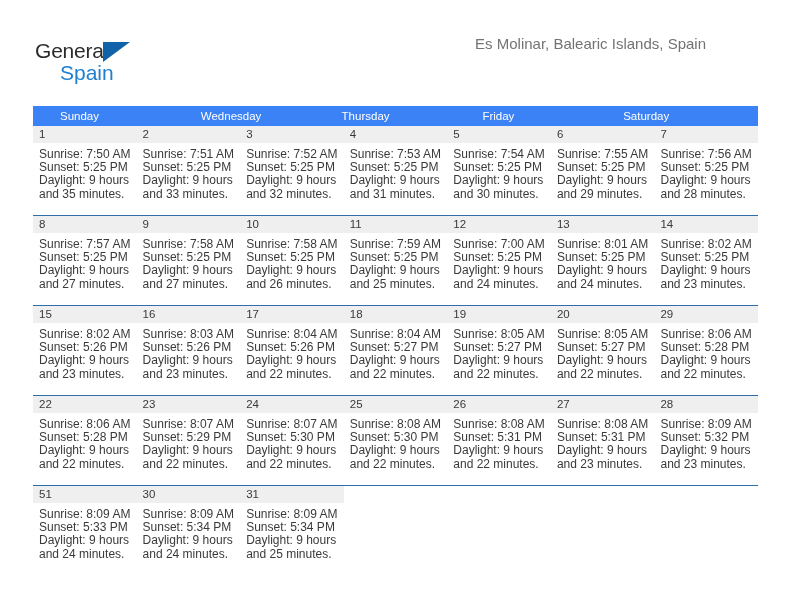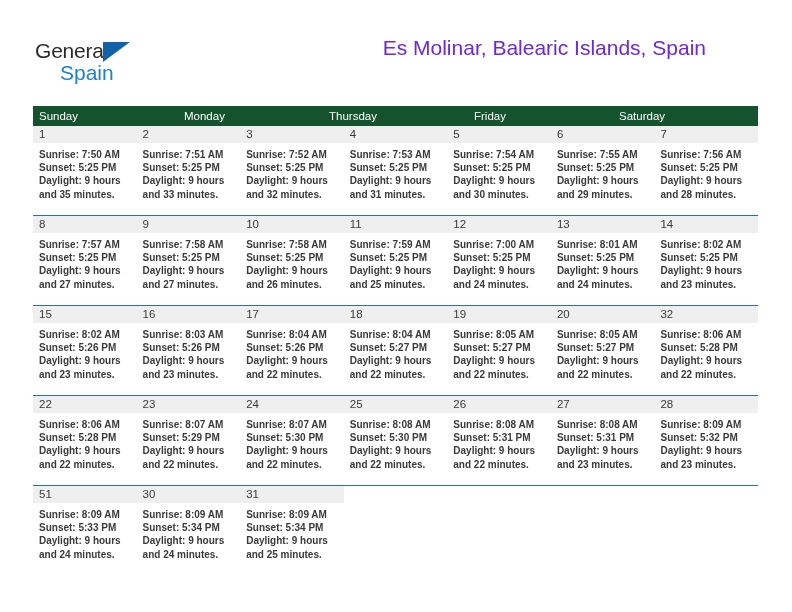--- a/index.html
+++ b/index.html
@@ -74,39 +74,40 @@
     top: 0;
     text-align: right;
   }
   .cal-title {
     font-size: 29px;
     color: #2b2b2b;
     line-height: 1.15;
     white-space: nowrap;
   }
   .cal-subtitle {
-    font-size: 21px;
-    color: #6d28d9;
+    font-size: 15px;
+    color: #737373;
     line-height: 1.2;
     margin-top: 7px;
     white-space: nowrap;
   }
 
   
   .calendar {
     position: absolute;
     left: 33px;
     top: 106px;
     width: 725px;
   }
 
   .weekdays {
     display: flex;
-    background: #14532d;
+    background: #3b82f6;
     height: 20px;
+    padding-left: 21px;
   }
   .weekday {
     flex: 1 1 0;
     color: #ffffff;
     font-size: 11.5px;
     line-height: 20px;
     padding-left: 6px;
     box-sizing: border-box;
     white-space: nowrap;
     overflow: hidden;
@@ -133,24 +134,23 @@
     height: 17px;
   }
   .day-num {
     font-size: 11.5px;
     color: #3a3a3a;
     line-height: 17px;
     padding-left: 6px;
   }
   .day-info {
     padding: 5px 6px 0 6px;
-    font-size: 10px;
+    font-size: 12px;
     color: #3a3a3a;
     line-height: 13.2px;
-    font-weight: bold;
   }
   .day-info div {
     white-space: nowrap;
   }
   .day.empty .day-num-band {
     background: transparent;
   }
 </style>
 </head>
 <body>
@@ -167,21 +167,21 @@
 
     <div class="titles">
       <div class="cal-subtitle">Es Molinar, Balearic Islands, Spain</div>
     </div>
 
   </div>
 
   <div class="calendar">
     <div class="weekdays">
         <div class="weekday">Sunday</div>
-        <div class="weekday">Monday</div>
+        <div class="weekday">Wednesday</div>
         <div class="weekday">Thursday</div>
         <div class="weekday">Friday</div>
         <div class="weekday">Saturday</div>
       </div>
     <div class="weeks">
         <div class="week">
           <div class="day">
             <div class="day-num-band">
               <div class="day-num">1</div>
             </div>
@@ -400,21 +400,21 @@
             </div>
             <div class="day-info">
               <div>Sunrise: 8:05 AM</div>
               <div>Sunset: 5:27 PM</div>
               <div>Daylight: 9 hours</div>
               <div>and 22 minutes.</div>
             </div>
           </div>
           <div class="day">
             <div class="day-num-band">
-              <div class="day-num">32</div>
+              <div class="day-num">29</div>
             </div>
             <div class="day-info">
               <div>Sunrise: 8:06 AM</div>
               <div>Sunset: 5:28 PM</div>
               <div>Daylight: 9 hours</div>
               <div>and 22 minutes.</div>
             </div>
           </div>
         </div>
         <div class="week">

